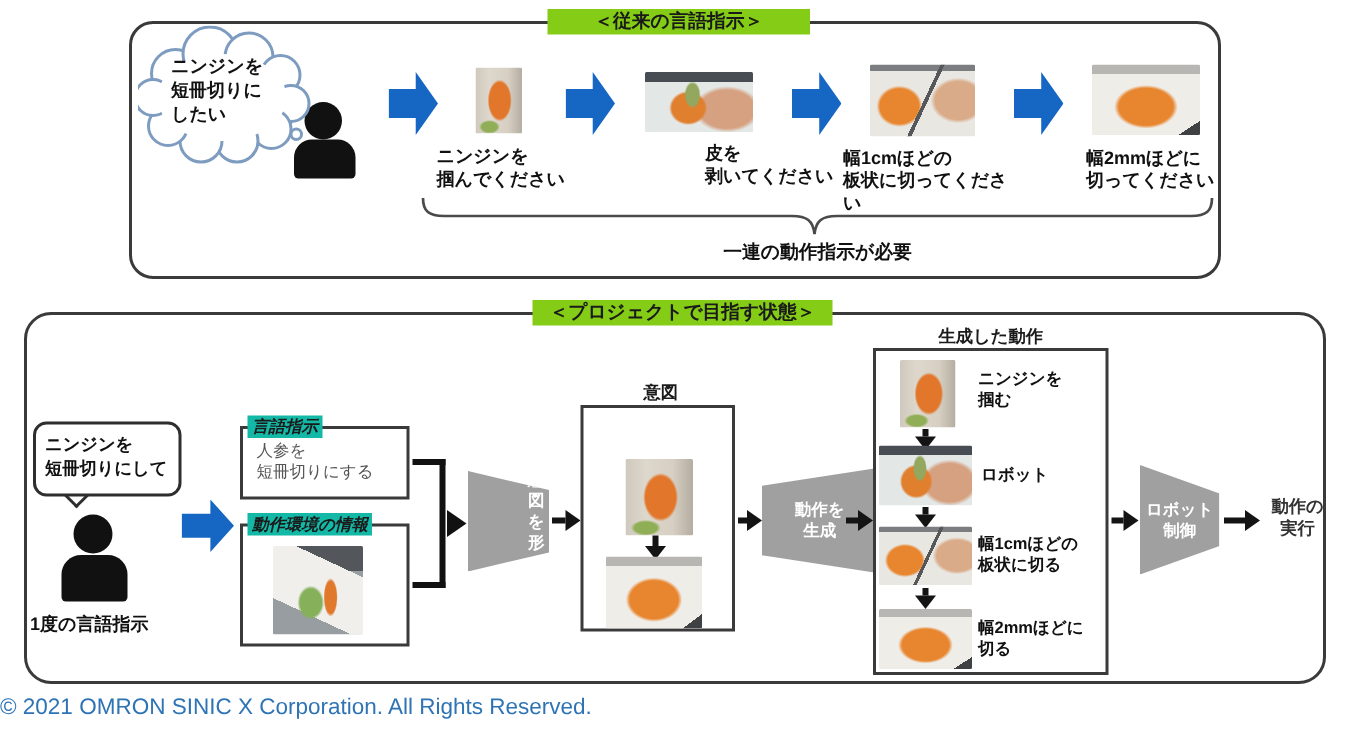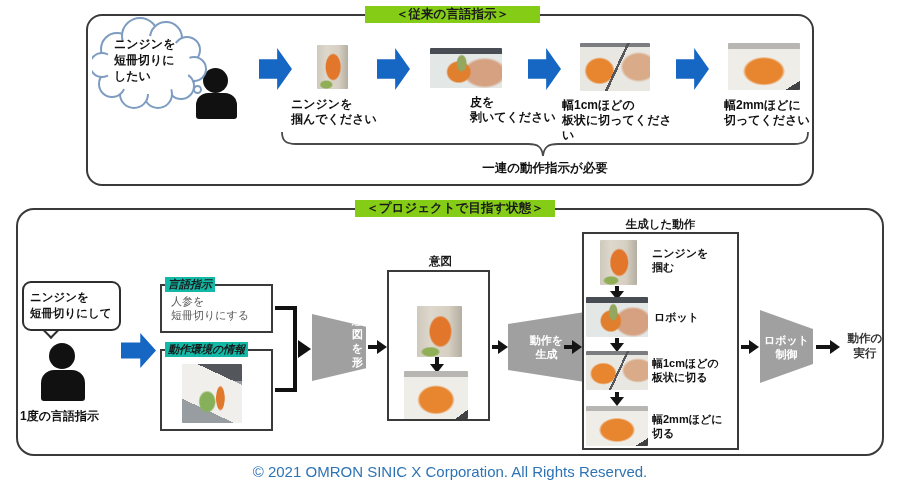--- a/index.html
+++ b/index.html
@@ -83,21 +83,21 @@
       radial-gradient(ellipse 10% 28% at 64% 58%, #e0792c 0 65%, rgba(224,121,44,0) 78%),
       radial-gradient(ellipse 20% 26% at 42% 64%, #86b05a 0 60%, rgba(134,176,90,0) 74%),
       linear-gradient(25deg, rgba(0,0,0,0) 0 28%, #f0efec 28% 76%, rgba(0,0,0,0) 76%),
       linear-gradient(180deg, #53575c 0 28%, #989da2 28% 100%); }
 
   
   .bracket-bar { position:absolute; background:#111; }
   .bracket-head { position:absolute; width:0; height:0;
     border-left:13px solid #111; border-top:9px solid transparent; border-bottom:9px solid transparent; }
 
-  .footer { position:absolute; left:0; top:463px; width:900px; text-align:center;
+  .footer { position:absolute; left:0; top:463px; width:900px; 
     font-size:15px; color:#2e74b5; font-weight:normal; }
 </style>
 </head>
 <body>
 
 <div id="stage">
 
   <div class="panel" style="left:86px; top:14px; width:728px; height:172px;"></div>
   <div class="panel-title" style="left:365px; top:6px; width:175px;">＜従来の言語指示＞</div>
 

